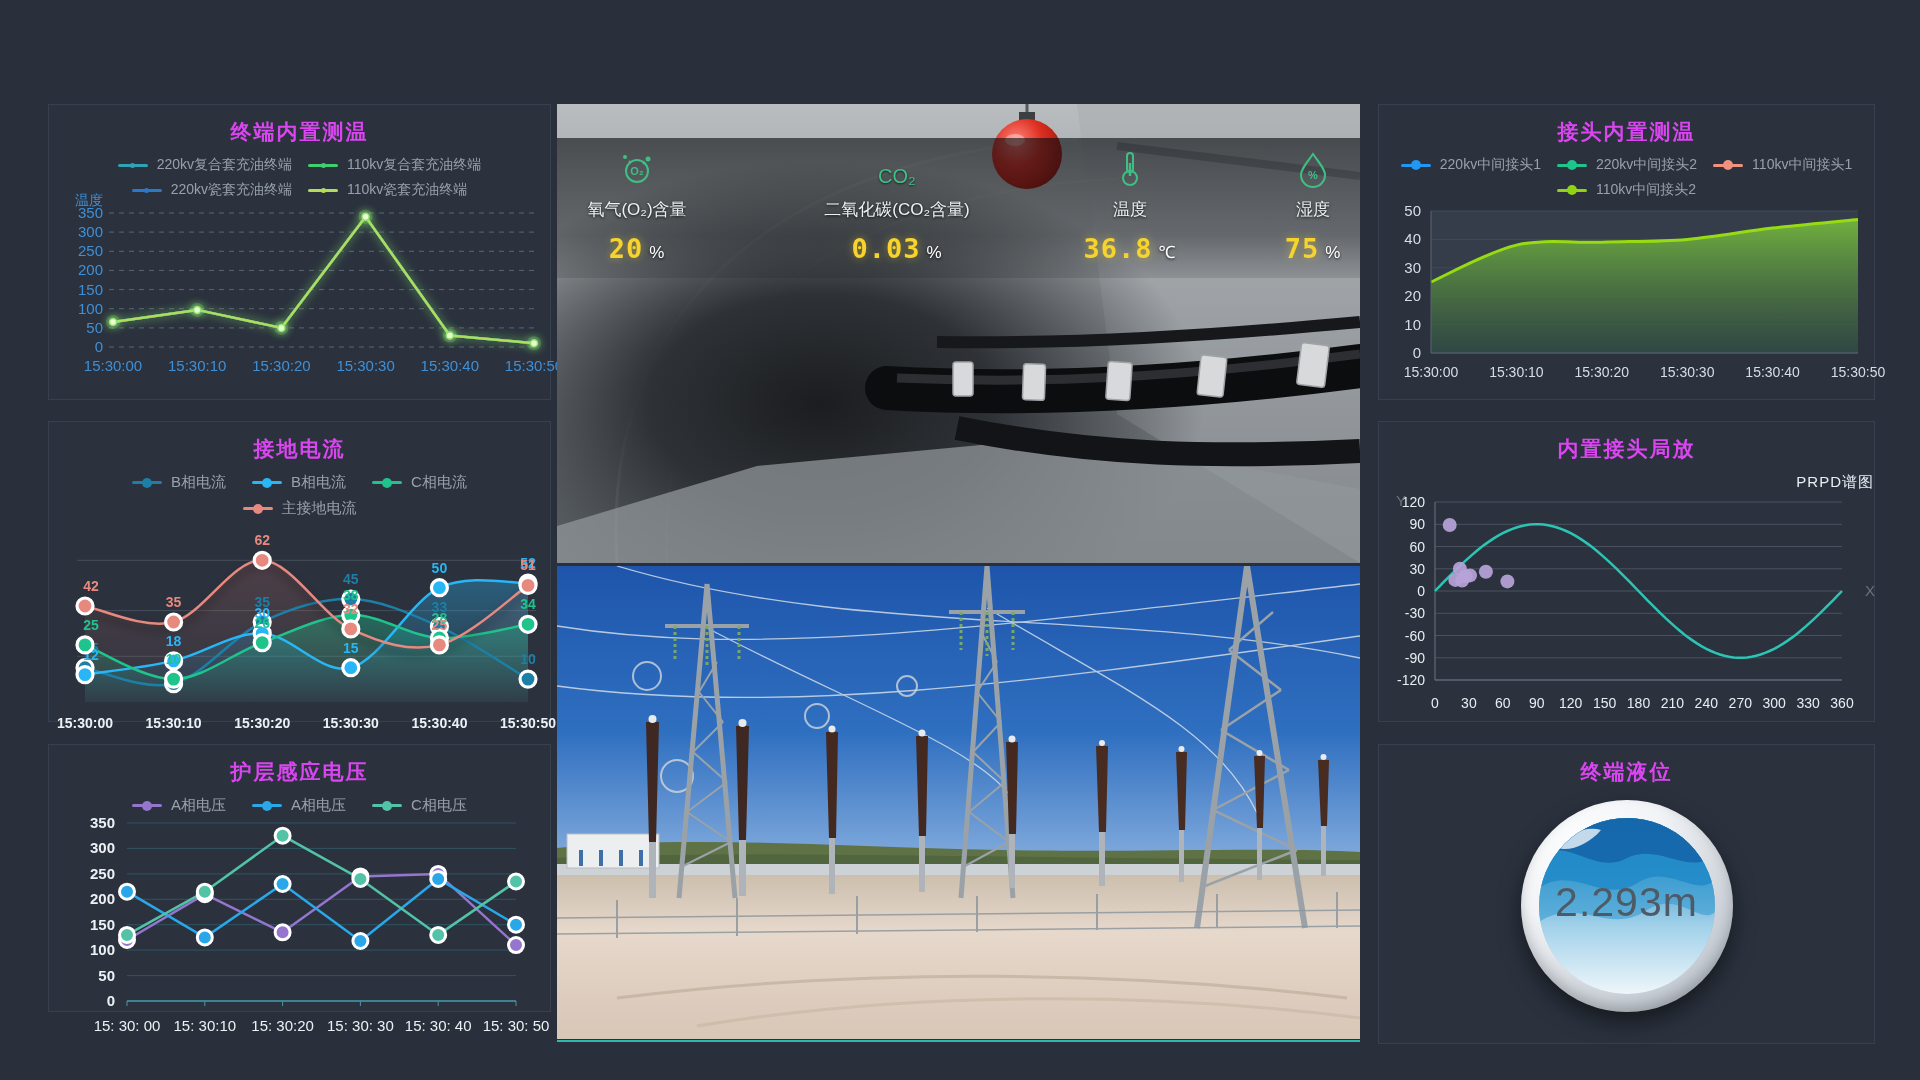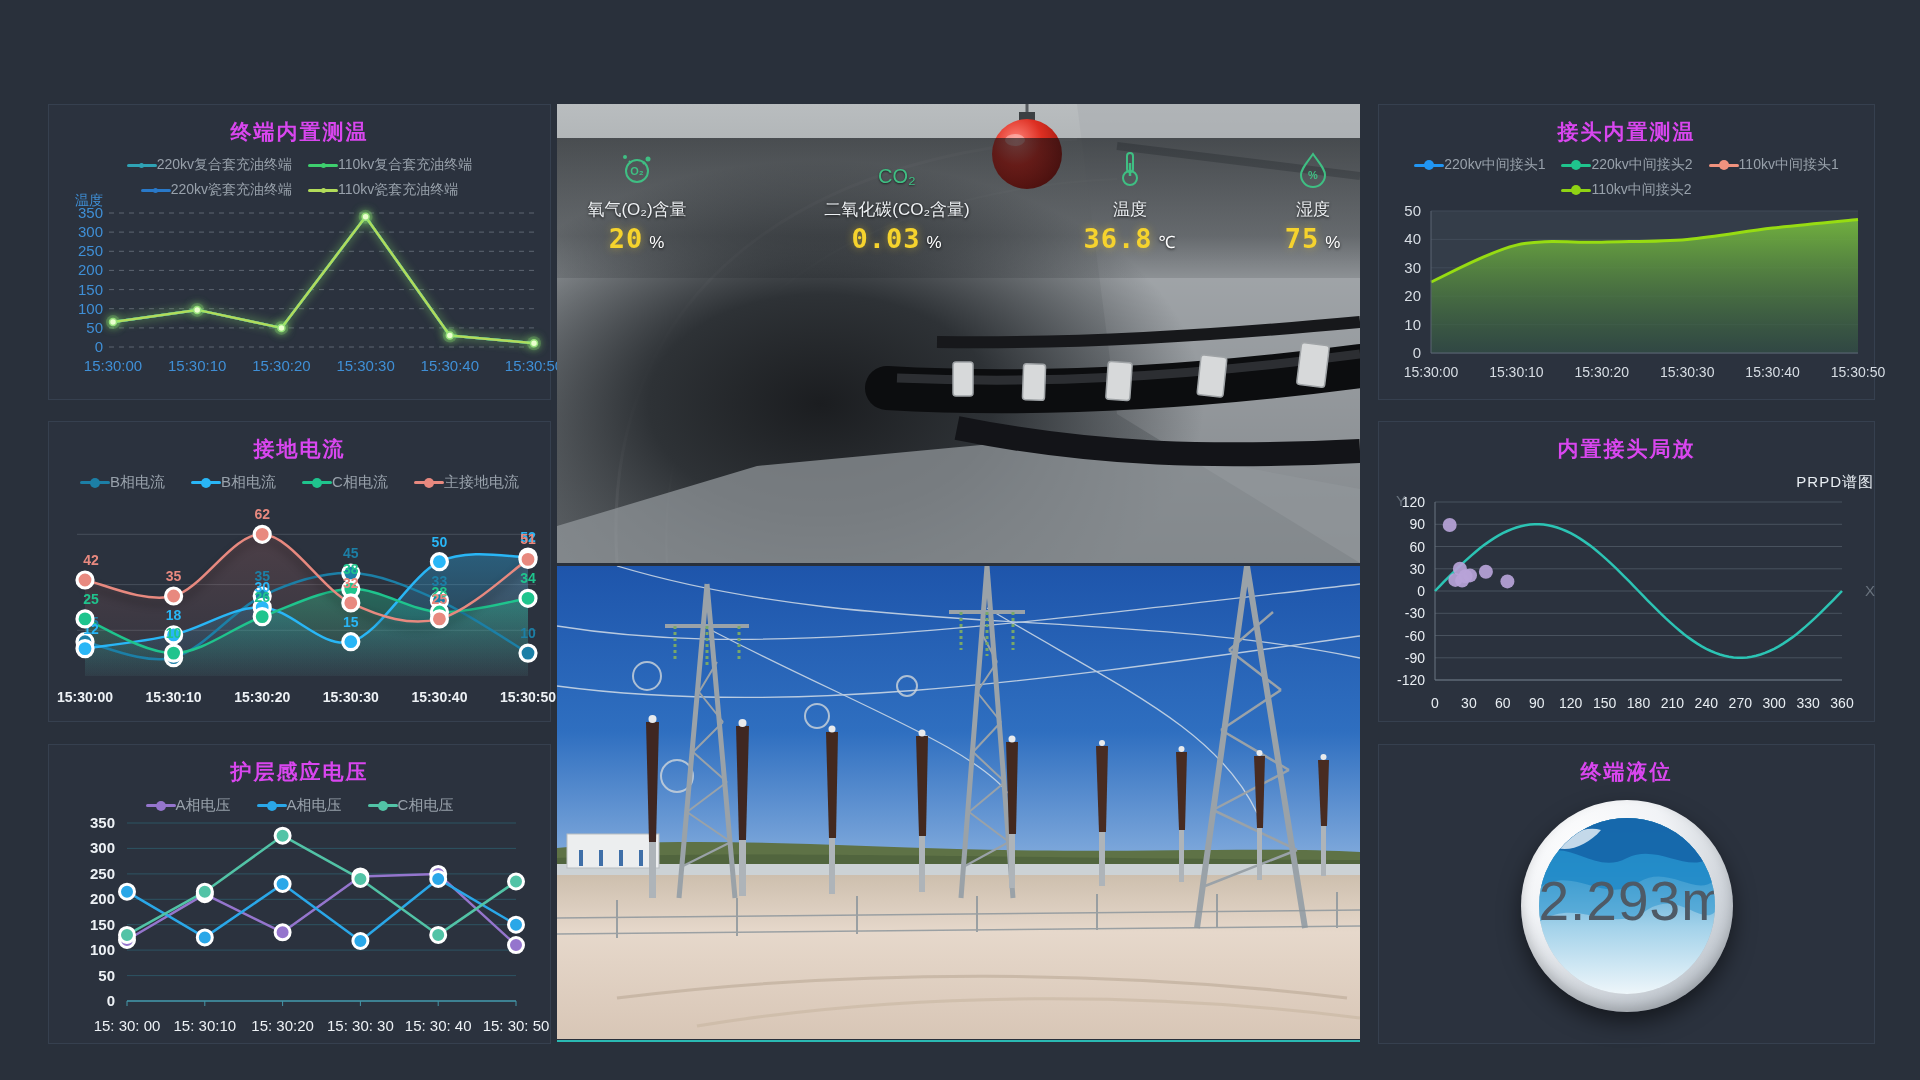--- a/index.html
+++ b/index.html
@@ -23,58 +23,58 @@
   .c-tl{top:-2px;left:-2px;border-top-width:2px;border-left-width:2px}
   .c-tr{top:-2px;right:-2px;border-top-width:2px;border-right-width:2px}
   .c-bl{bottom:-2px;left:-2px;border-bottom-width:2px;border-left-width:2px}
   .c-br{bottom:-2px;right:-2px;border-bottom-width:2px;border-right-width:2px}
   .panel h2{margin-top:13px;text-align:center;color:#d946ef;font-size:21px;
     letter-spacing:2px;font-weight:700}
   .subtitle{text-align:right;color:#e9eef3;font-size:15px;margin-top:10px;letter-spacing:1px}
 
   .legend{display:flex;justify-content:center;align-items:center;flex-wrap:wrap;
     column-gap:26px;row-gap:7px;margin-top:10px;padding:0 14px}
-  .lg-item{display:inline-flex;align-items:center;cursor:pointer}
+  .lg-item{display:inline-flex;align-items:center;gap:9px;cursor:pointer}
   .lg-mark{position:relative;width:30px;height:3px;display:inline-block}
   .lg-line{position:absolute;inset:0;border-radius:2px}
   .lg-dot{position:absolute;left:10px;top:-3.5px;width:10px;height:10px;border-radius:50%}
   .legend.sm .lg-dot{width:5px;height:5px;top:-1px;left:12.5px}
   .lg-label{color:#98a1ab;font-size:15px;white-space:nowrap}
   .legend.tight .lg-label{font-size:14px}
   .legend.tight{column-gap:16px}
 
   svg{overflow:visible;display:block;margin:0 auto}
   .glow-green{filter:drop-shadow(0 0 5px rgba(140,240,110,.85))}
   .salmon-shadow{filter:drop-shadow(0 6px 4px rgba(0,0,0,.45))}
   text{font-family:"Liberation Sans",sans-serif}
 
   
   .camera{position:absolute;overflow:hidden;background:#701a75}
   .sensor-bar{position:absolute;left:0;right:0;top:34px;height:140px;
     background:linear-gradient(180deg,rgba(8,12,16,.62),rgba(8,12,16,.40) 70%,rgba(8,12,16,.12))}
   .sensor{position:absolute;top:8px;text-align:center;color:#eef1f4}
   .sensor .ic{height:42px;display:flex;align-items:flex-end;justify-content:center}
   .sensor .lbl{font-size:17px;margin-top:10px;text-shadow:0 1px 3px rgba(0,0,0,.85);white-space:nowrap}
-  .sensor .val{margin-top:2px;font-family:"DejaVu Sans Mono",monospace;font-weight:700;
+  .sensor .val{margin-top:12px;font-family:"DejaVu Sans Mono",monospace;font-weight:700;
     font-size:27px;color:#f6d32d;letter-spacing:1px;text-shadow:0 0 8px rgba(246,211,45,.45)}
   .sensor .unit{font-family:"Liberation Sans",sans-serif;font-weight:400;color:#ffffff;
     font-size:17px;margin-left:6px;text-shadow:0 1px 3px rgba(0,0,0,.8)}
   .co2-ic{color:#3fbf83;font-weight:400;font-size:20px;text-shadow:0 1px 2px rgba(0,0,0,.6)}
   .frame-line{position:absolute;background:#2ad1c9;opacity:.85}
 
   
   .gauge-wrap{display:flex;justify-content:center;margin-top:14px}
   .gauge-ring{position:relative;width:212px;height:212px;border-radius:50%;
     background:radial-gradient(circle at 32% 26%,#ffffff 0%,#f1f3f6 38%,#c6ccd3 72%,#99a1aa 100%);
     box-shadow:0 10px 22px rgba(0,0,0,.5), inset 0 -6px 12px rgba(0,0,0,.18);
     display:flex;align-items:center;justify-content:center}
   .gauge-inner{position:relative;width:176px;height:176px;border-radius:50%;overflow:hidden;
     box-shadow:inset 0 5px 12px rgba(0,0,0,.35)}
   .gauge-value{position:absolute;left:0;right:0;top:50%;transform:translateY(-58%);
-    text-align:center;font-size:55px;color:#4e5a66;letter-spacing:1px}
+    text-align:center;font-size:41px;color:#4e5a66;letter-spacing:1px}
 </style>
 </head>
 <body>
 
 <div class="stage">
 
 
   <div class="panel" style="left:48px;top:104px;width:503px;height:296px">
     <i class="c-tl"></i>
       <i class="c-tr"></i>
@@ -265,21 +265,21 @@
         <text x="479" y="52.400000000000006" fill="#e8897f" font-size="14" text-anchor="middle" font-weight="700">51</text>
         <text x="36" y="210" fill="#edf1f5" font-size="14" text-anchor="middle" font-weight="700">15:30:00</text>
         <text x="124.6" y="210" fill="#edf1f5" font-size="14" text-anchor="middle" font-weight="700">15:30:10</text>
         <text x="213.2" y="210" fill="#edf1f5" font-size="14" text-anchor="middle" font-weight="700">15:30:20</text>
         <text x="301.8" y="210" fill="#edf1f5" font-size="14" text-anchor="middle" font-weight="700">15:30:30</text>
         <text x="390.4" y="210" fill="#edf1f5" font-size="14" text-anchor="middle" font-weight="700">15:30:40</text>
         <text x="479" y="210" fill="#edf1f5" font-size="14" text-anchor="middle" font-weight="700">15:30:50</text>
       </svg>
   </div>
 
-  <div class="panel" style="left:48px;top:744px;width:503px;height:300px">
+  <div class="panel" style="left:48px;top:744px;width:503px;height:268px">
     <i class="c-tl"></i>
       <i class="c-tr"></i>
       <i class="c-bl"></i>
       <i class="c-br"></i>
     <h2>护层感应电压</h2>
     <div class="legend">
         <span class="lg-item">
           <span class="lg-mark">
             <span class="lg-line" style="background: rgb(149, 117, 205);"></span>
             <span class="lg-dot" style="background: rgb(149, 117, 205);"></span>

